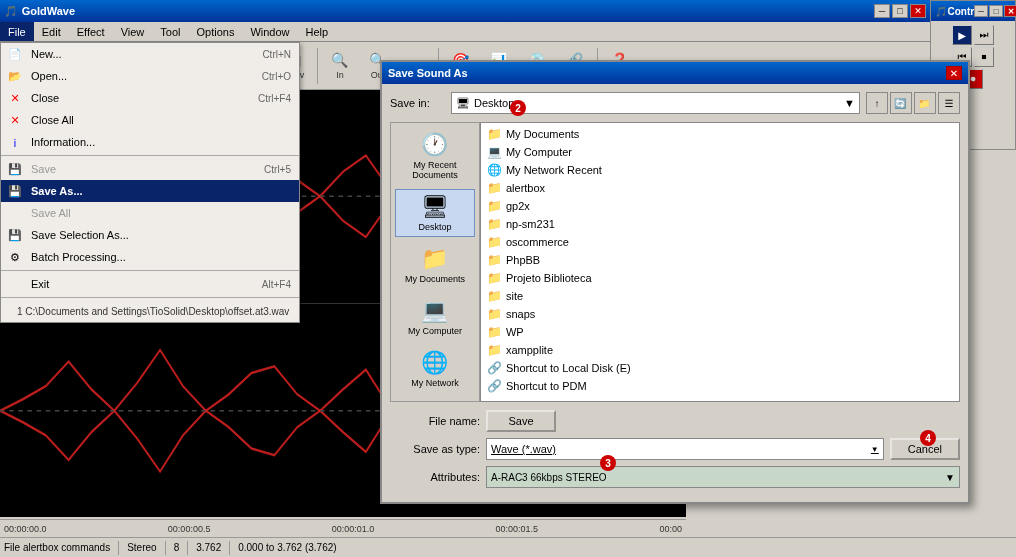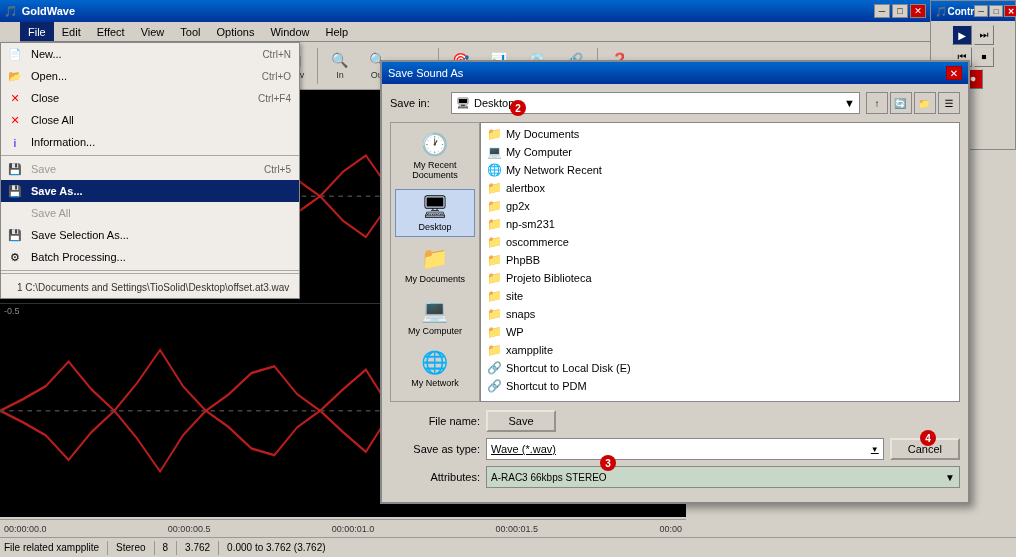--- a/index.html
+++ b/index.html
@@ -25,21 +25,20 @@
     }
     .title-btn.close { background: #cc0000; color: white; }
 
     
     .menubar {
       background: #d4d0c8;
       height: 20px;
       display: flex;
       align-items: center;
       border-bottom: 1px solid #888;
-      margin-left: 20px;
     }
     .menu-item {
       padding: 2px 8px;
       cursor: pointer;
       height: 100%;
       display: flex;
       align-items: center;
     }
     .menu-item.active {
       background: #0a246a;
@@ -181,21 +180,21 @@
     }
     .dialog-titlebar {
       background: linear-gradient(to bottom, #0066cc, #003399);
       color: white;
       height: 22px;
       display: flex;
       align-items: center;
       justify-content: space-between;
       padding: 0 6px;
     }
-    .dialog-title-text { font-size: 11px; font-weight: normal; }
+    .dialog-title-text { font-size: 11px; font-weight: bold; }
     .dialog-close-btn {
       width: 16px; height: 14px; background: #cc0000;
       border: 1px solid #aa0000; display: flex; align-items: center;
       justify-content: center; font-size: 10px; cursor: pointer; color: white;
     }
     .dialog-body { padding: 8px; }
 
     
     .save-in-row {
       display: flex;
@@ -435,20 +434,24 @@
     </div>
     <div class="dropdown-item">
       <span class="icon">💾</span>
       <span>Save Selection As...</span>
     </div>
     <div class="dropdown-item">
       <span class="icon">⚙</span>
       <span>Batch Processing...</span>
     </div>
     <div class="dropdown-separator"></div>
+    <div class="dropdown-item">
+      <span>Exit</span>
+      <span class="shortcut">Alt+F4</span>
+    </div>
     <div class="dropdown-separator"></div>
     <div class="dropdown-item recent-item" style="font-size:10px;align-items:center;">
       <span>1 C:\Documents and Settings\TioSolid\Desktop\offset.at3.wav</span>
     </div>
   </div>
 
   <div class="toolbar" style="position:absolute; top:42px; left:0; width:930px;">
     <div class="toolbar-btn">
       <span class="toolbar-icon">🗑</span>
       <span>Del</span>
@@ -547,21 +550,21 @@
     <div class="ruler-marks">
       <span>00:00:00.0</span>
       <span>00:00:00.5</span>
       <span>00:00:01.0</span>
       <span>00:00:01.5</span>
       <span>00:00</span>
     </div>
   </div>
 
   <div class="statusbar" style="bottom:0; width:1016px;">
-    <span>File related xampplite</span>
+    <span>File alertbox commands</span>
     <div class="status-sep"></div>
     <span>Stereo</span>
     <div class="status-sep"></div>
     <span>8</span>
     <div class="status-sep"></div>
     <span>3.762</span>
     <div class="status-sep"></div>
     <span>0.000 to 3.762 (3.762)</span>
   </div>
 

